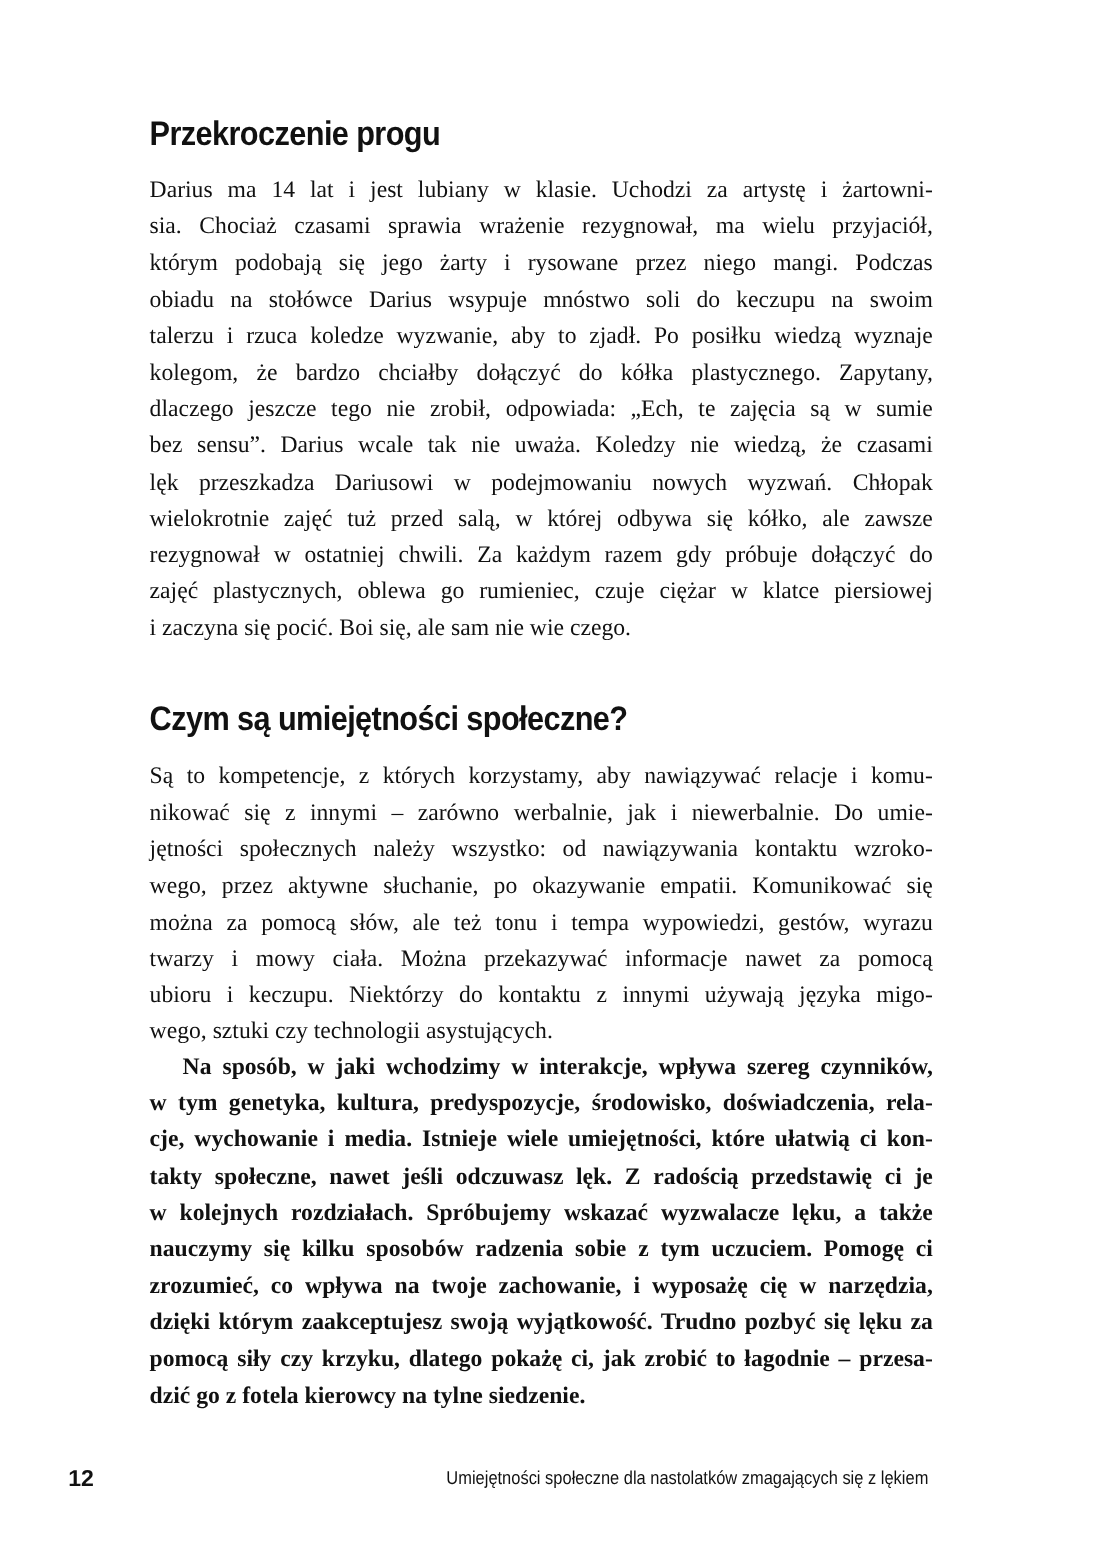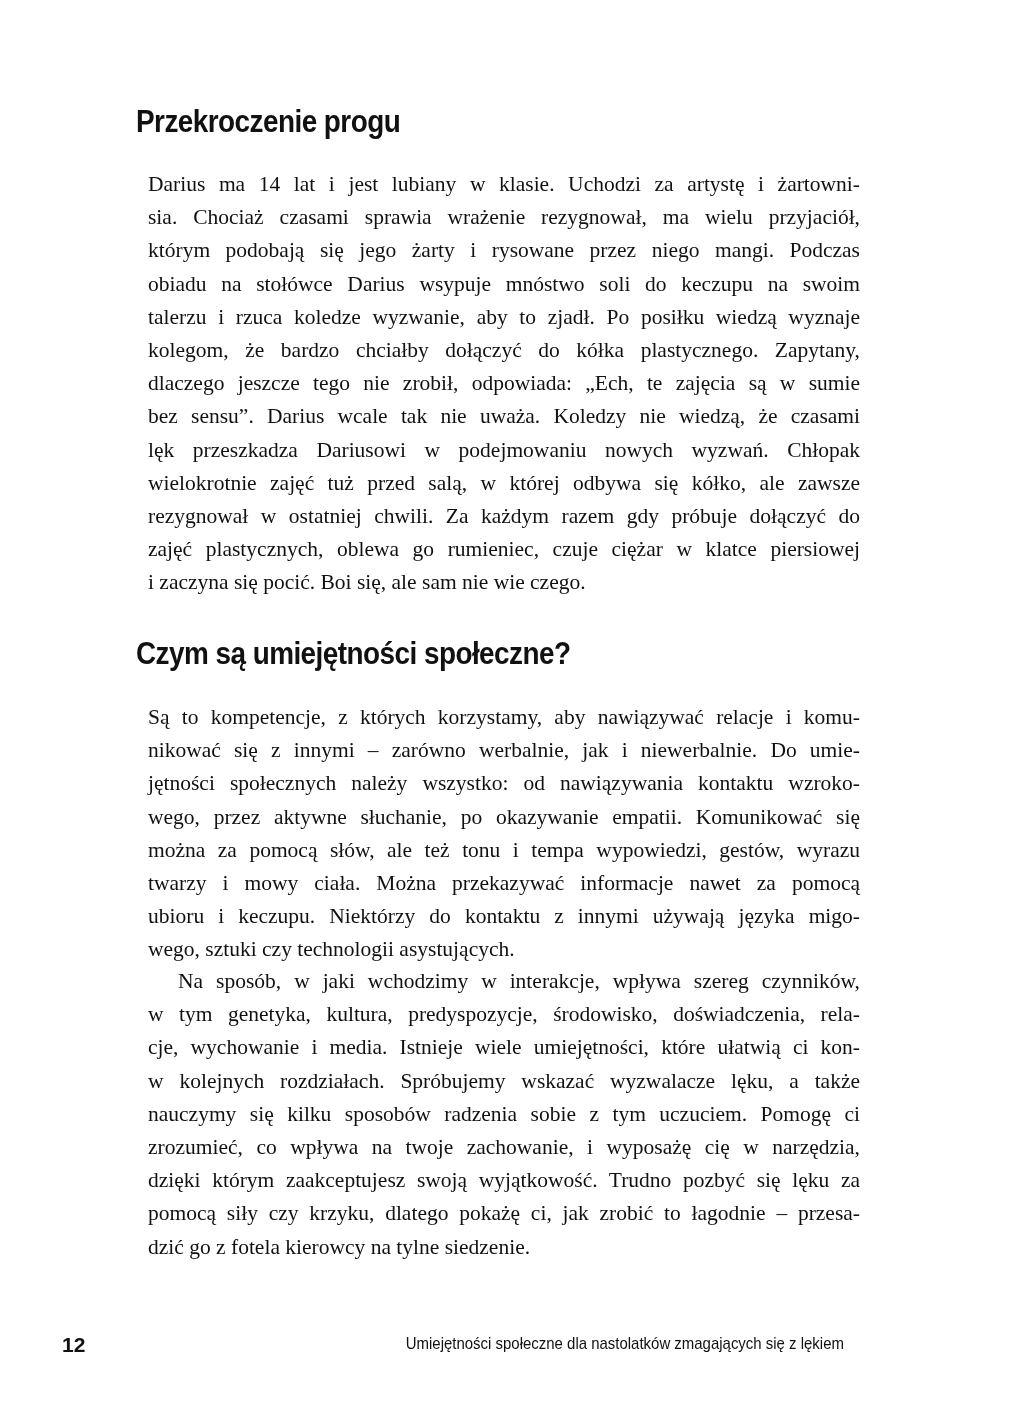--- a/index.html
+++ b/index.html
@@ -34,38 +34,38 @@
   }
   .h1 { top: 104px; }
   .h2 { top: 636px; }
   .para {
     position: absolute;
     left: 0;
     width: 712px;
     font-family: "Liberation Serif", "DejaVu Serif", serif;
     font-size: 21.5px;
     line-height: 33.2px;
-    margin: 12px;
+    margin: 0;
   }
   .para .line {
     display: block;
     text-align: justify;
     text-align-last: justify;
     white-space: nowrap;
     height: 33.2px;
   }
   .para .line.last {
     text-align-last: left;
   }
   .para .line.indent {
     padding-left: 30px;
   }
   .p1 { top: 156px; }
   .p2 { top: 689px; }
-  .p3 { top: 953px; }
+  .p3 { top: 953px; font-weight: bold; }
   .footer-num {
     position: absolute;
     left: 62px;
     top: 1333px;
     font-family: "Liberation Sans", "DejaVu Sans", sans-serif;
     font-weight: bold;
     font-size: 21px;
     text-align: right;
   }
   .footer-title {
@@ -112,20 +112,21 @@
     <span class="line">można za pomocą słów, ale też tonu i tempa wypowiedzi, gestów, wyrazu</span>
     <span class="line">twarzy i mowy ciała. Można przekazywać informacje nawet za pomocą</span>
     <span class="line">ubioru i keczupu. Niektórzy do kontaktu z innymi używają języka migo-</span>
     <span class="line last">wego, sztuki czy technologii asystujących.</span>
   </div>
 
   <div class="para p3">
     <span class="line indent">Na sposób, w jaki wchodzimy w interakcje, wpływa szereg czynników,</span>
     <span class="line">w tym genetyka, kultura, predyspozycje, środowisko, doświadczenia, rela-</span>
     <span class="line">cje, wychowanie i media. Istnieje wiele umiejętności, które ułatwią ci kon-</span>
+    <span class="line">takty społeczne, nawet jeśli odczuwasz lęk. Z radością przedstawię ci je</span>
     <span class="line">w kolejnych rozdziałach. Spróbujemy wskazać wyzwalacze lęku, a także</span>
     <span class="line">nauczymy się kilku sposobów radzenia sobie z tym uczuciem. Pomogę ci</span>
     <span class="line">zrozumieć, co wpływa na twoje zachowanie, i wyposażę cię w narzędzia,</span>
     <span class="line">dzięki którym zaakceptujesz swoją wyjątkowość. Trudno pozbyć się lęku za</span>
     <span class="line">pomocą siły czy krzyku, dlatego pokażę ci, jak zrobić to łagodnie – przesa-</span>
     <span class="line last">dzić go z fotela kierowcy na tylne siedzenie.</span>
   </div>
 </div>
 
 <div class="footer-num">12</div>

